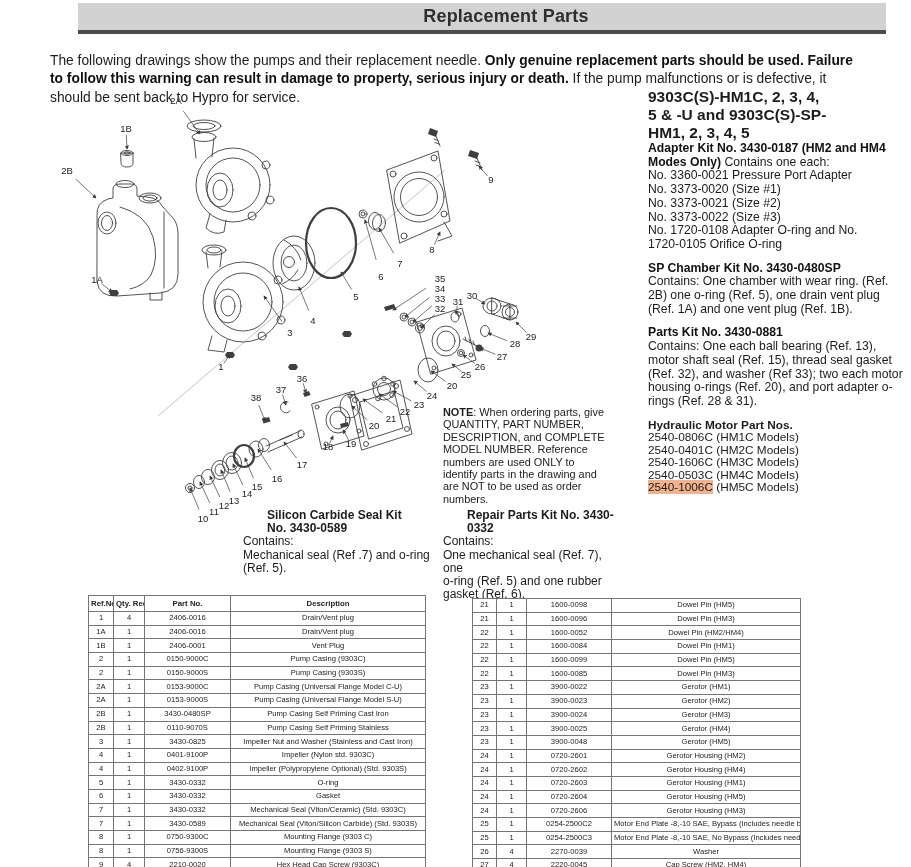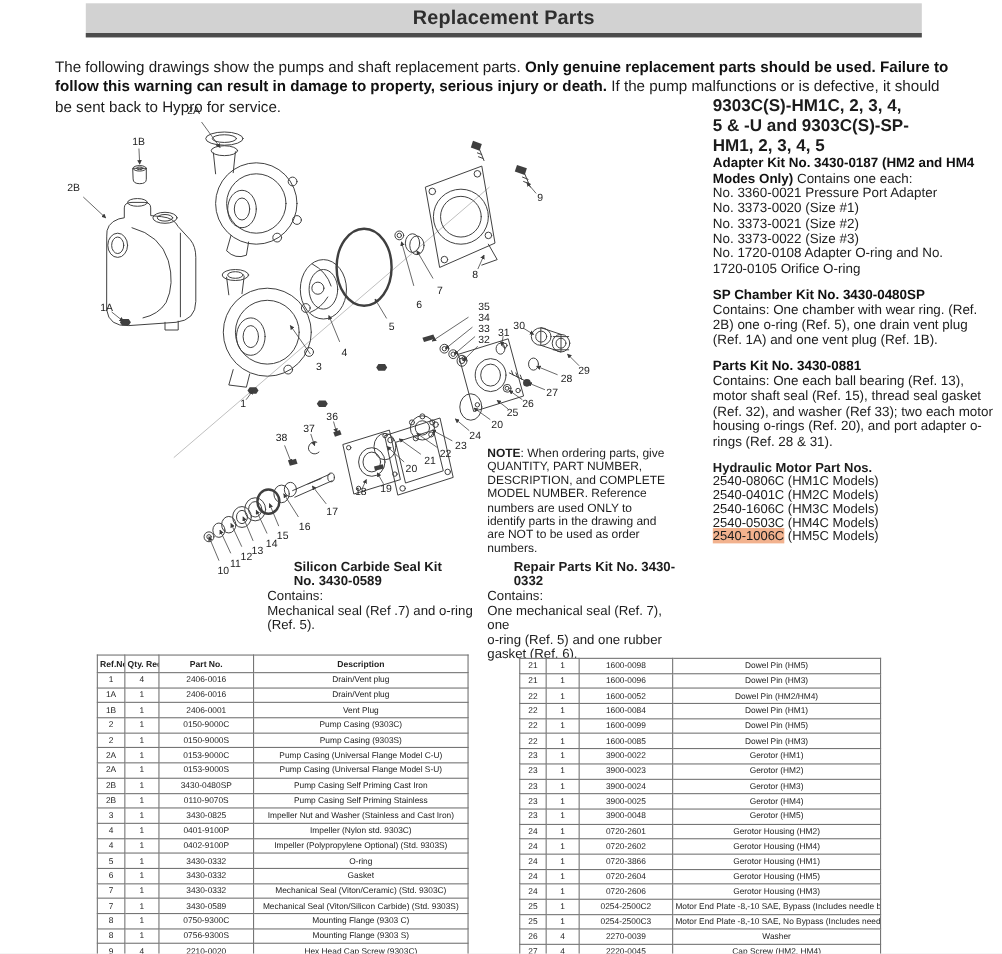--- a/index.html
+++ b/index.html
@@ -2,21 +2,21 @@
 <html style="--bar-bg: #d2d2d2; --bar-rule: #4c4c4c; --hl: #f2b28e;"><head>
 <meta charset="utf-8">
 <style>
   html,body{margin:0;padding:0;background:#e8e8e8;}
   .page{position:relative;width:911px;height:867px;background:#fff;overflow:hidden;
         font-family:"Liberation Sans",sans-serif;color:#1c1c1c;}
   
   .titlebar{position:absolute;left:78px;top:3px;width:760px;height:27px;
             background:var(--bar-bg,#d2d2d2);border-bottom:4px solid var(--bar-rule,#4c4c4c);
             display:flex;align-items:center;justify-content:center;
-            font-size:18px;font-weight:bold;color:#2e2e2e;letter-spacing:.2px;}
+            font-size:18px;font-weight:bold;color:#2e2e2e;letter-spacing:.2px;padding-left:48px;}
   
   .intro{position:absolute;left:50px;top:38px;width:816px;font-size:13.8px;line-height:18.6px;}
   .intro b{color:#111;}
   
   .rcol{position:absolute;left:648px;top:88px;width:260px;}
   .rtitle{font-size:15.5px;font-weight:bold;line-height:18px;}
   .sec{font-size:12.2px;line-height:13.7px;margin-bottom:10px;}
   .sec b{color:#111;}
   .motor{font-size:11.8px;line-height:12.5px;}
   .motor .hd{font-weight:bold;}
@@ -46,21 +46,21 @@
 </style>
 </head>
 <body>
 
 <div class="page">
 
   <div class="titlebar">
     <span>Replacement Parts</span>
   </div>
 
-  <p class="intro"><span>The following drawings show the pumps and shaft replacement parts. </span><b>Only genuine replacement parts should be used. Failure to follow this warning can result in damage to property, serious injury or death.</b><span> If the pump malfunctions or is defective, it should be sent back to Hypro for service.</span></p>
+  <p class="intro"><span>The following drawings show the pumps and their replacement needle. </span><b>Only genuine replacement parts should be used. Failure to follow this warning can result in damage to property, serious injury or death.</b><span> If the pump malfunctions or is defective, it should be sent back to Hypro for service.</span></p>
 
   <svg class="diagram" viewBox="55 88 595 510">
     <defs>
       <marker id="arr" markerWidth="6" markerHeight="6" refX="5" refY="3" orient="auto">
         <path d="M0,0 L6,3 L0,6 Z" fill="#3c3c3c"></path>
       </marker>
     </defs>
 
     <line class="axis" x1="158" y1="416" x2="445" y2="170"></line>
     <g class="draw">
@@ -587,21 +587,21 @@
         </tr>
         <tr>
           <td>24</td>
           <td>1</td>
           <td>0720-2602</td>
           <td>Gerotor Housing (HM4)</td>
         </tr>
         <tr>
           <td>24</td>
           <td>1</td>
-          <td>0720-3866</td>
+          <td>0720-2603</td>
           <td>Gerotor Housing (HM1)</td>
         </tr>
         <tr>
           <td>24</td>
           <td>1</td>
           <td>0720-2604</td>
           <td>Gerotor Housing (HM5)</td>
         </tr>
         <tr>
           <td>24</td>

